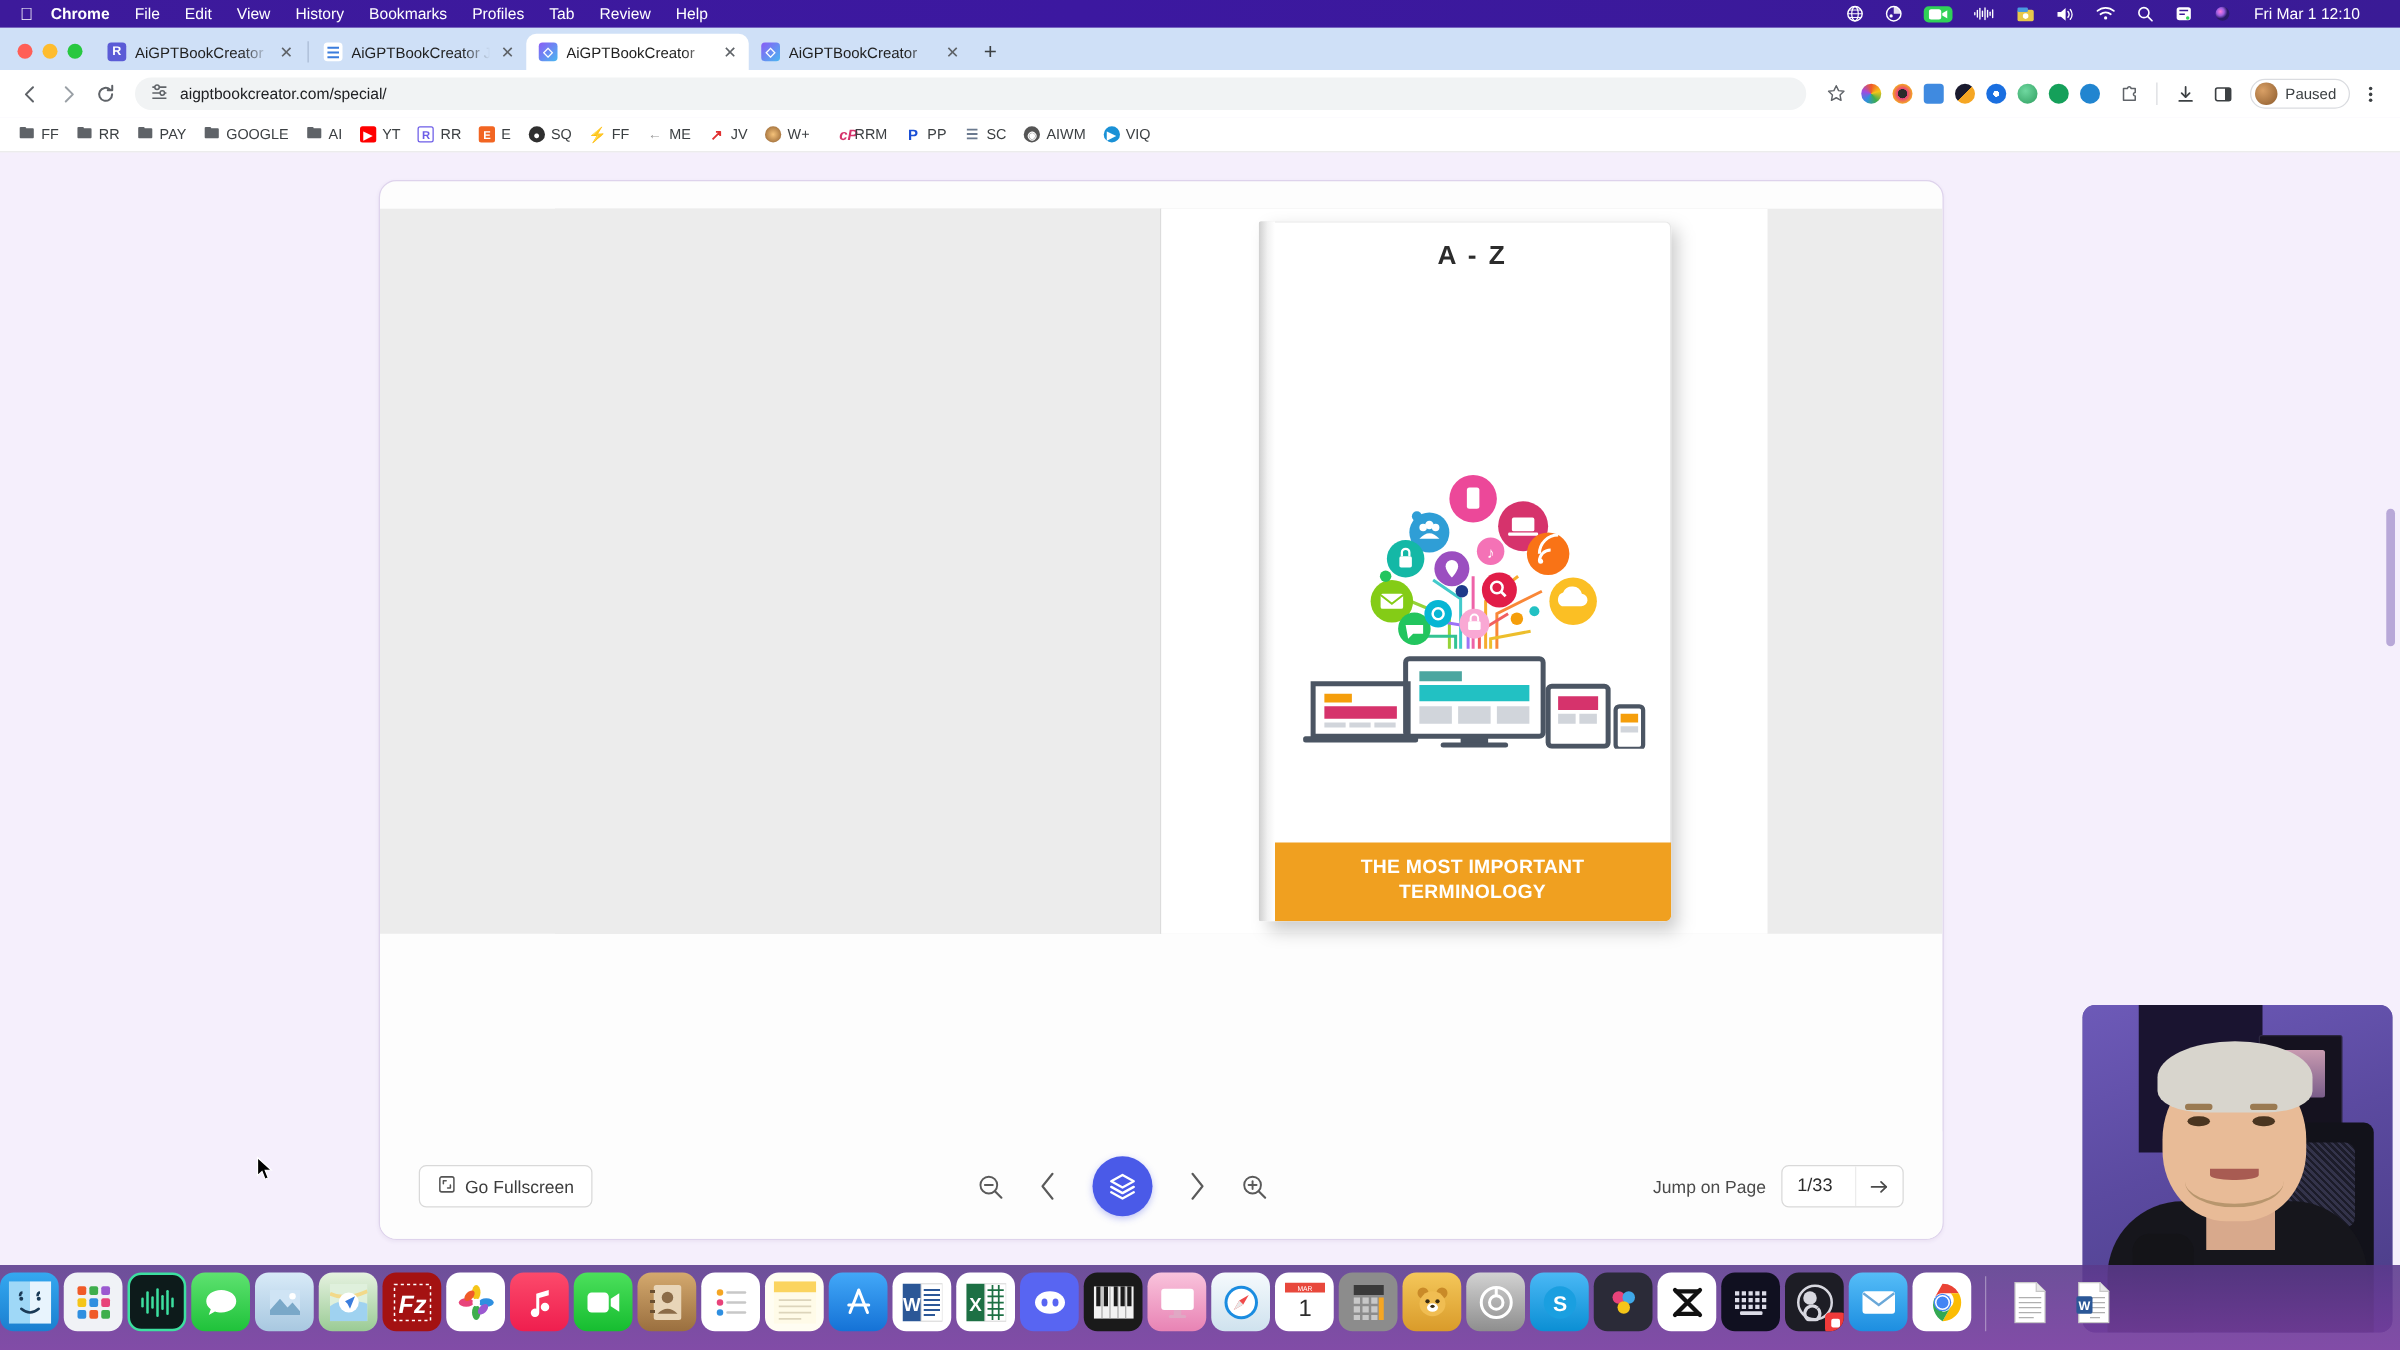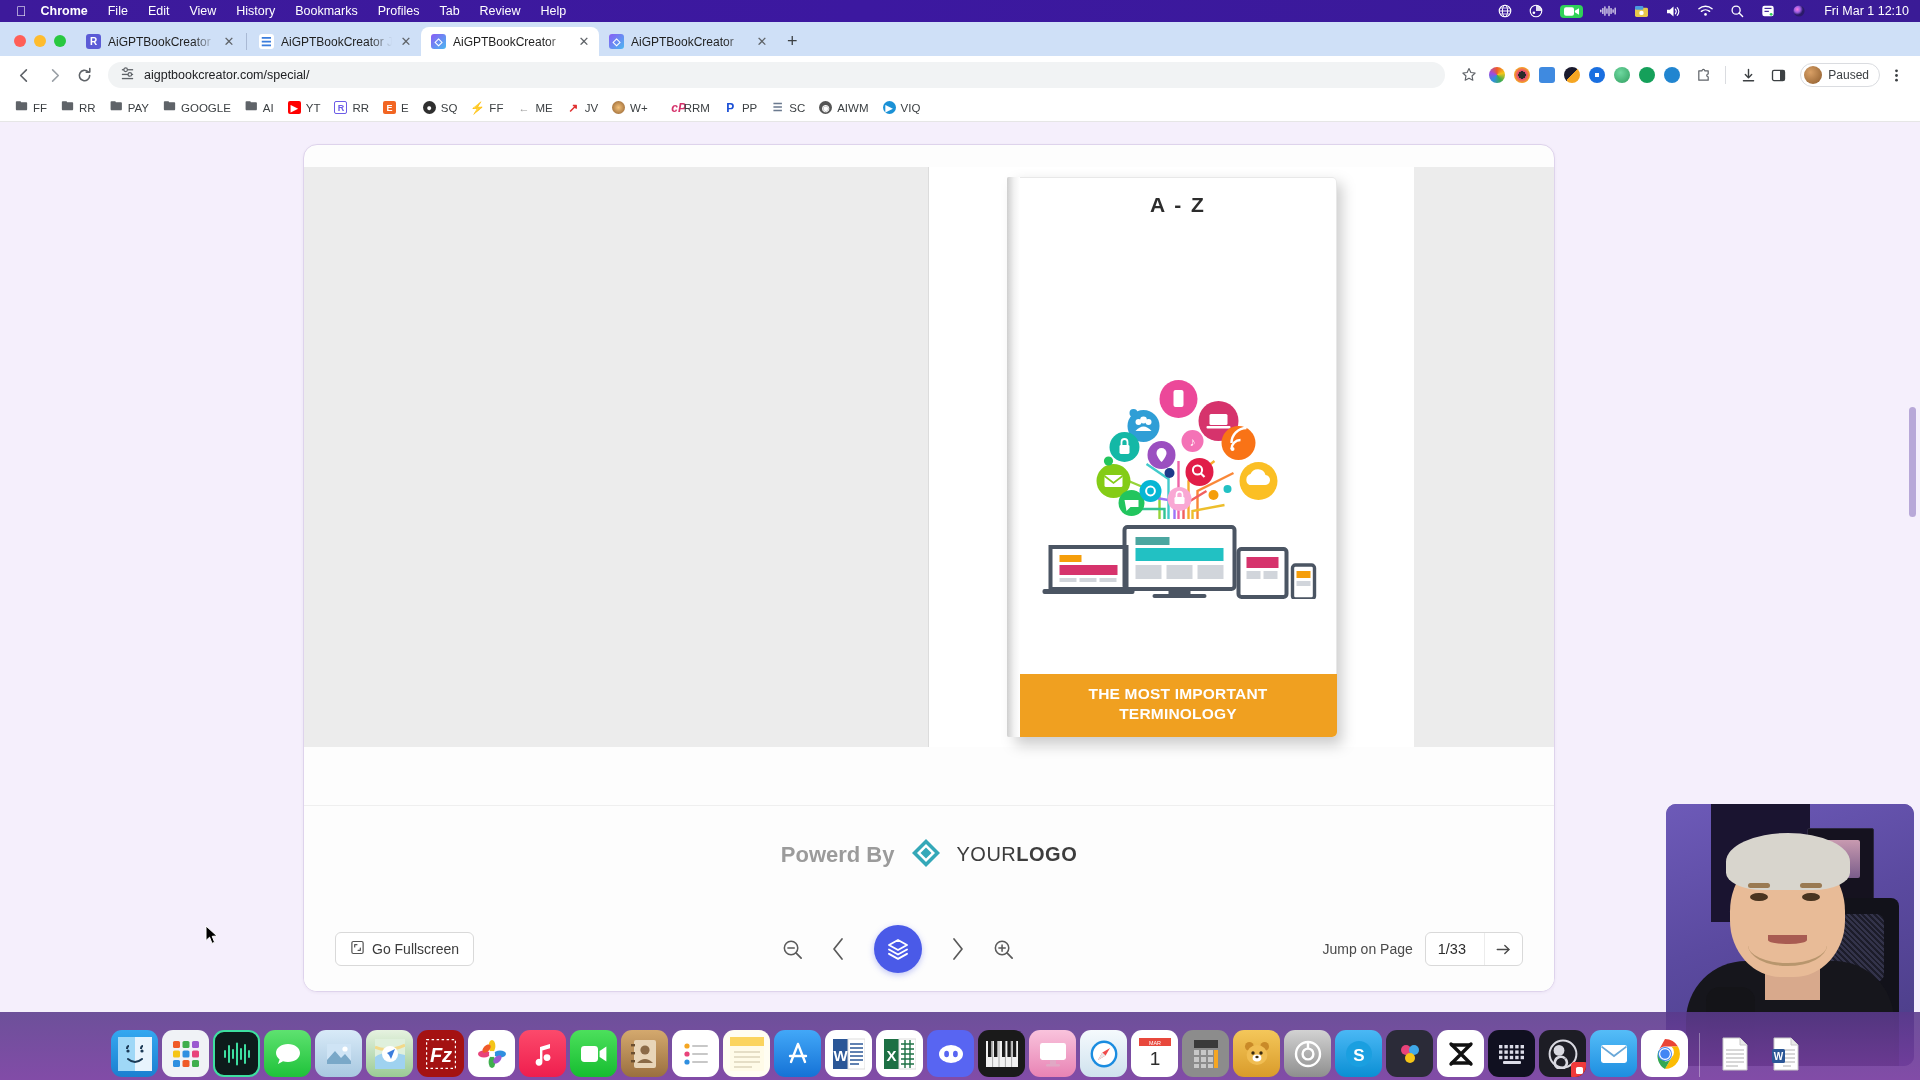--- a/index.html
+++ b/index.html
@@ -22,21 +22,21 @@
   }
   .menubar .apple { font-size: 14px; margin: 0 14px 0 8px; line-height: 1; }
   .menubar .mi { margin-right: 20px; white-space: nowrap; }
   .menubar .mi.bold { font-weight: bold; }
   .menubar .spacer { flex: 1; }
   .menubar .ri {
     margin-left: 17px; display: inline-flex;
     align-items: center; justify-content: center;
     height: 16px;
   }
-  .menubar .clock { margin-left: 18px; margin-right: 3px; font-size: 12.5px; white-space: nowrap; }
+  .menubar .clock { margin-left: 18px; margin-right: 24px; font-size: 12.5px; white-space: nowrap; }
   .rec-badge {
     background: #30d158; border-radius: 4px;
     padding: 1px 4px; display: inline-flex; align-items: center;
   }
 
   
   .chrome {
     position: absolute; top: 22px; left: 0;
     width: 1920px; height: 1058px;
     background: #f3eefb;
@@ -307,22 +307,22 @@
   .wc-beard { position: absolute; left: 33%; top: 46%; width: 32%; height: 16%;
     border-bottom: 3px solid #a98a60; border-radius: 0 0 50% 50%; opacity:.75; }
   .wc-mic { position: absolute; left: 16%; bottom: 0; width: 20%; height: 30%;
     background: #141418; border-radius: 14px 14px 0 0; }
 
   
   .dock {
     position: absolute; left: 0; bottom: 0;
     width: 1920px; height: 68px;
     background: linear-gradient(180deg, rgba(90,58,140,.88), rgba(120,62,160,.92));
-    display: flex; align-items: flex-end; justify-content: center;
-    gap: 4px; padding-bottom: 3px;
+    display: flex; align-items: flex-end; 
+    gap: 4px; padding-bottom: 15px;
     z-index: 50;
   }
   .dk {
     width: 47px; height: 47px; border-radius: 11px;
     display: flex; align-items: center; justify-content: center;
     font-size: 20px; color: #fff; position: relative;
     flex: 0 0 47px; overflow: hidden;
   }
   .dksep { width: 1px; height: 44px; background: rgba(255,255,255,.35); margin: 0 7px; }
 </style>
@@ -743,31 +743,20 @@
                     <div class="l2">THE MOST IMPORTANT TERMINOLOGY</div>
                   </div>
                 </div>
               </div>
             </div>
 
           </div>
         </div>
       </div>
 
-      <div class="powerbar">
-        <span class="pb-text">Powerd By</span>
-        <span>
-          <svg width="34" height="34" viewBox="0 0 34 34">
-            <path d="M17 3 L31 17 L17 31 L3 17 Z" fill="#34a8b8"></path>
-            <path d="M17 8 L26 17 L17 26 L8 17 Z" fill="#fff"></path>
-            <path d="M17 11.5 L22.5 17 L17 22.5 L11.5 17 Z" fill="#34a8b8"></path>
-          </svg>
-        </span>
-        <span class="pb-logo"><span>YOUR</span><b>LOGO</b></span>
-      </div>
 
       <div class="controls">
         <div class="fs-btn">
           <span>
             <svg width="15" height="15" viewBox="0 0 16 16">
                 <rect x="2" y="1.6" width="12" height="12.8" rx="1.6" fill="none" stroke="#555" stroke-width="1.3"></rect>
                 <path d="M5 5 L7.4 5 M5 5 L5 7.4 M11 11 L8.6 11 M11 11 L11 8.6" stroke="#555" stroke-width="1.3" stroke-linecap="round"></path>
               </svg>
           </span>
           <span>Go Fullscreen</span>

